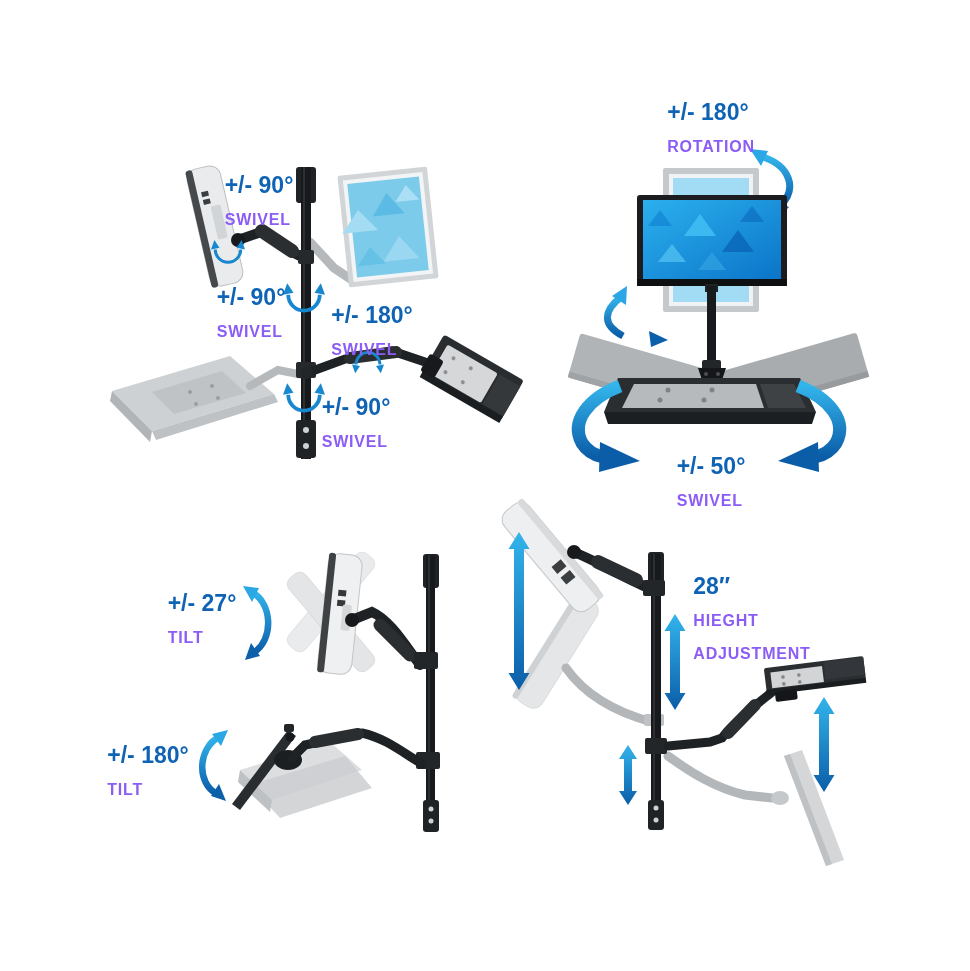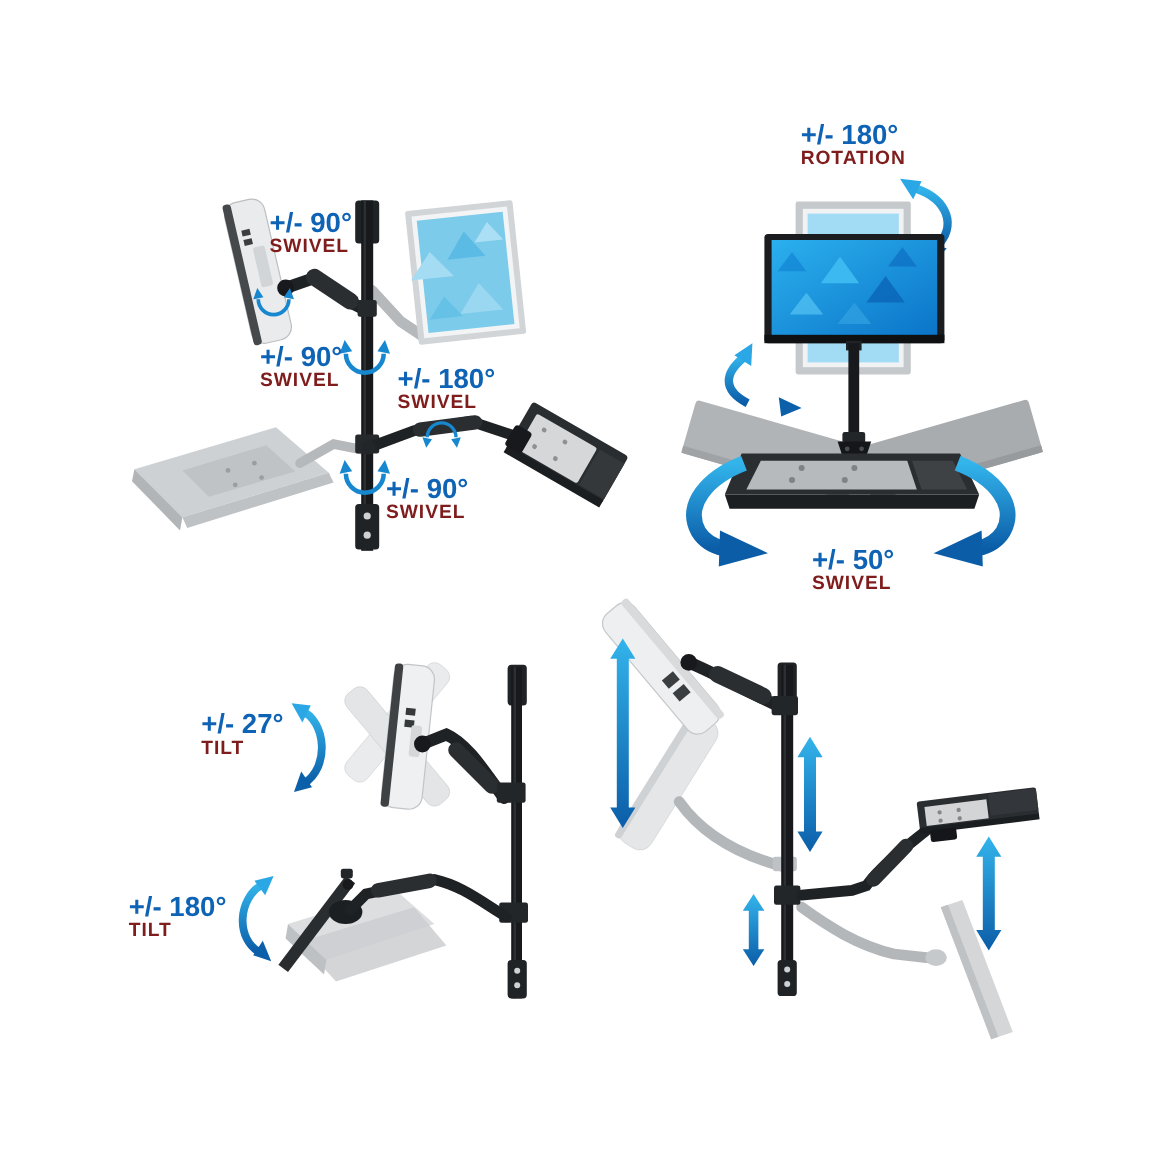--- a/index.html
+++ b/index.html
@@ -1,21 +1,21 @@
 <!DOCTYPE html>
 <html><head>
 <meta charset="utf-8">
 <style>
   html,body{margin:0;padding:0;background:#ffffff;}
   #stage{position:relative;width:970px;height:971px;background:#ffffff;overflow:hidden;
          font-family:"Liberation Sans",sans-serif;}
   #art{position:absolute;left:0;top:0;}
   .anno{position:absolute;transform:translateX(-50%);font-weight:bold;white-space:nowrap;}
   .anno .val{color:#0f63b4;font-size:23px;line-height:1.02;}
-  .anno .word{color:#7f1d1d;font-size:16px;line-height:1.18;letter-spacing:0.8px;}
+  .anno .word{color:#8b5cf6;font-size:16px;line-height:1.18;letter-spacing:0.8px;margin-top:14px;}
 </style>
 </head>
 <body>
 
 <div id="stage">
 
 <svg id="art" width="970" height="971" viewBox="0 0 970 971">
   <defs>
     <linearGradient id="gA" x1="0" y1="0" x2="0" y2="1">
       <stop offset="0" stop-color="#33b4eb"></stop>
@@ -347,14 +347,19 @@
 
   <div class="anno" style="left:202px;top:592px;">
     <div class="val">+/- 27°</div>
     <div class="word">TILT</div>
   </div>
   <div class="anno" style="left:148px;top:744px;">
     <div class="val">+/- 180°</div>
     <div class="word">TILT</div>
   </div>
 
+  <div class="anno" style="left:752px;top:575px;">
+    <div class="val">28″</div>
+    <div class="word">HIEGHT</div>
+    <div class="word">ADJUSTMENT</div>
+  </div>
 
 </div>
 
 </body></html>

